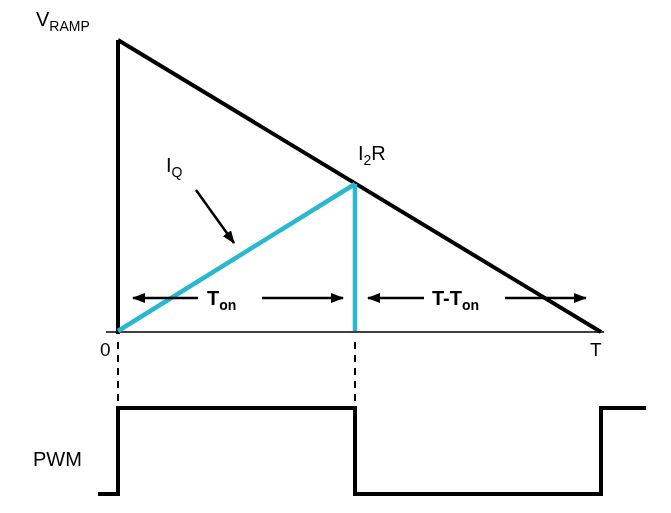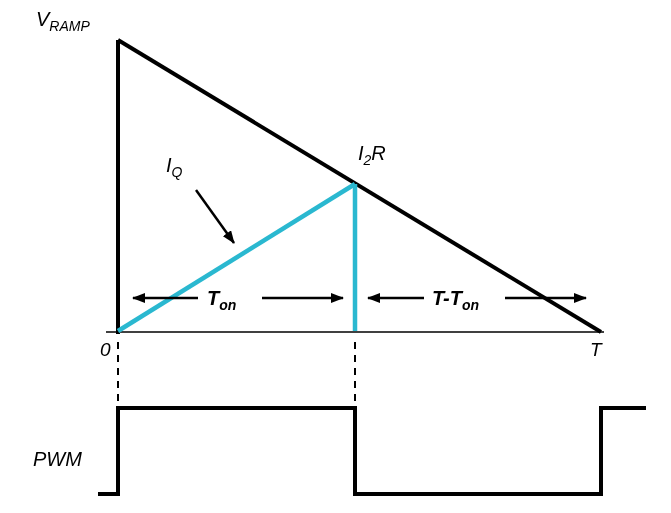--- a/index.html
+++ b/index.html
@@ -6,21 +6,20 @@
   html, body {
     margin: 0; padding: 0;
     background: var(--background);
     font-family: "Liberation Sans", sans-serif;
   }
   .stage {
     position: relative;
     width: 671px; height: 513px;
     background: var(--background);
     overflow: hidden;
-    font-style: italic;
   }
   svg { display: block; }
   .thick   { stroke: var(--stroke); stroke-width: 4; fill: none; stroke-linejoin: miter; }
   .thin    { stroke: var(--stroke); stroke-width: 1.5; fill: none; }
   .accent  { stroke: var(--accent); stroke-width: 4.5; fill: none; stroke-linecap: butt; }
   .dashed  { stroke: var(--stroke); stroke-width: 2; stroke-dasharray: 7 6; fill: none; }
   .arrowline { stroke: var(--stroke); stroke-width: 2.5; fill: none; }
   .lbl  { font-family: "Liberation Sans", sans-serif; font-size: 20px; fill: #000; }
   .lbl-bold { font-family: "Liberation Sans", sans-serif; font-size: 20px; font-weight: 700; fill: #000; }
   .sub  { font-size: 14px; }

